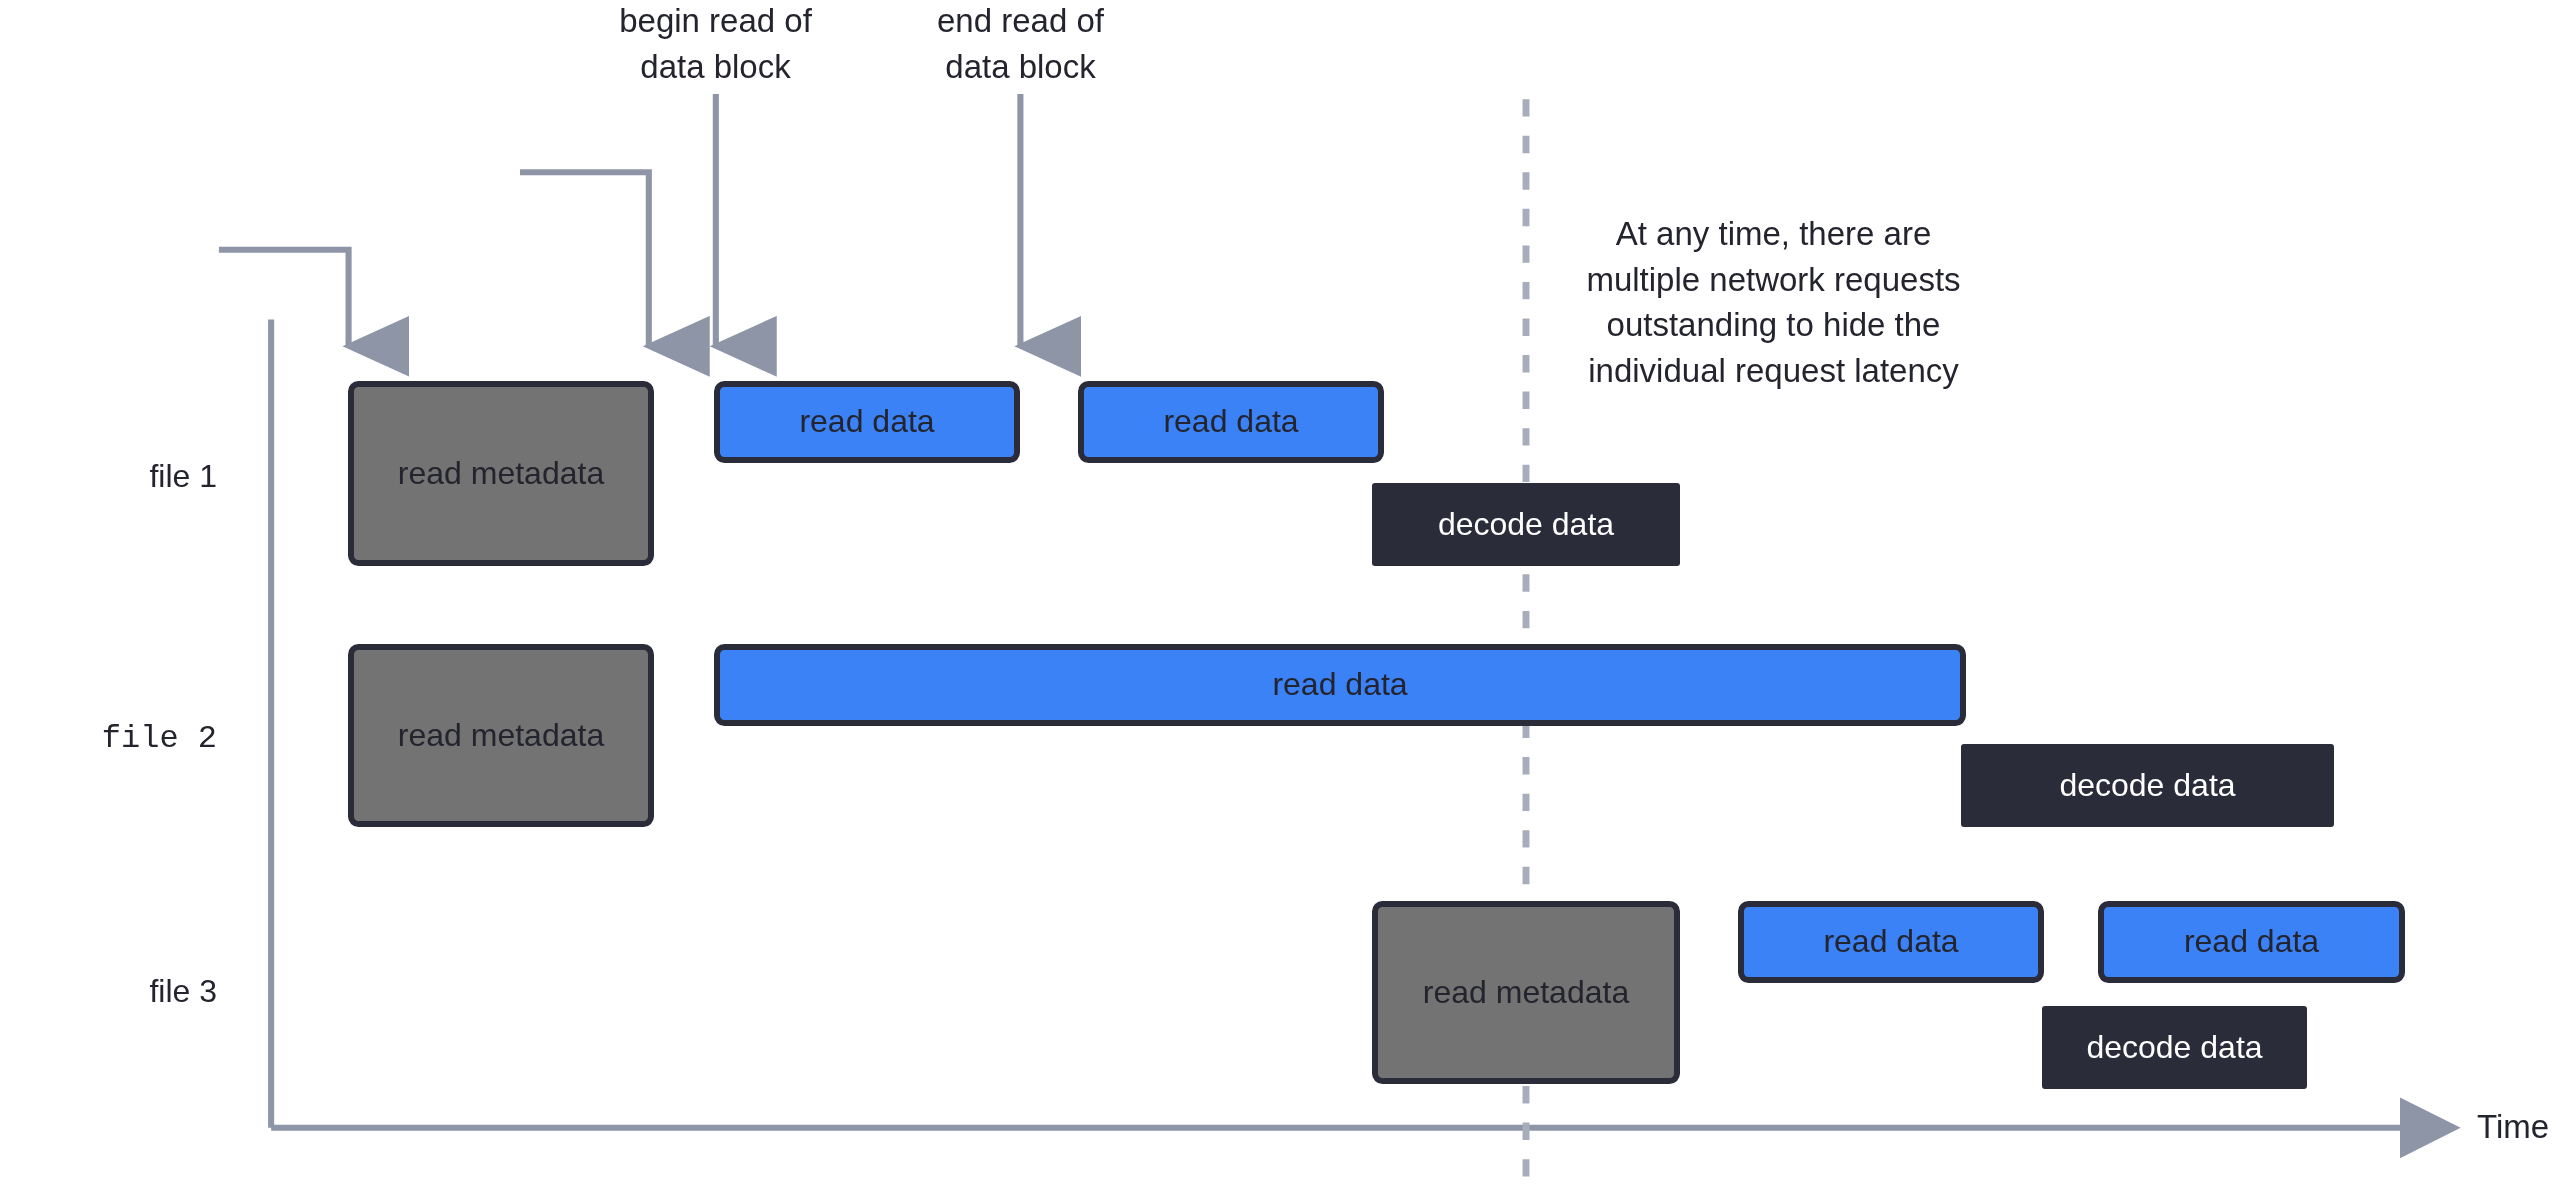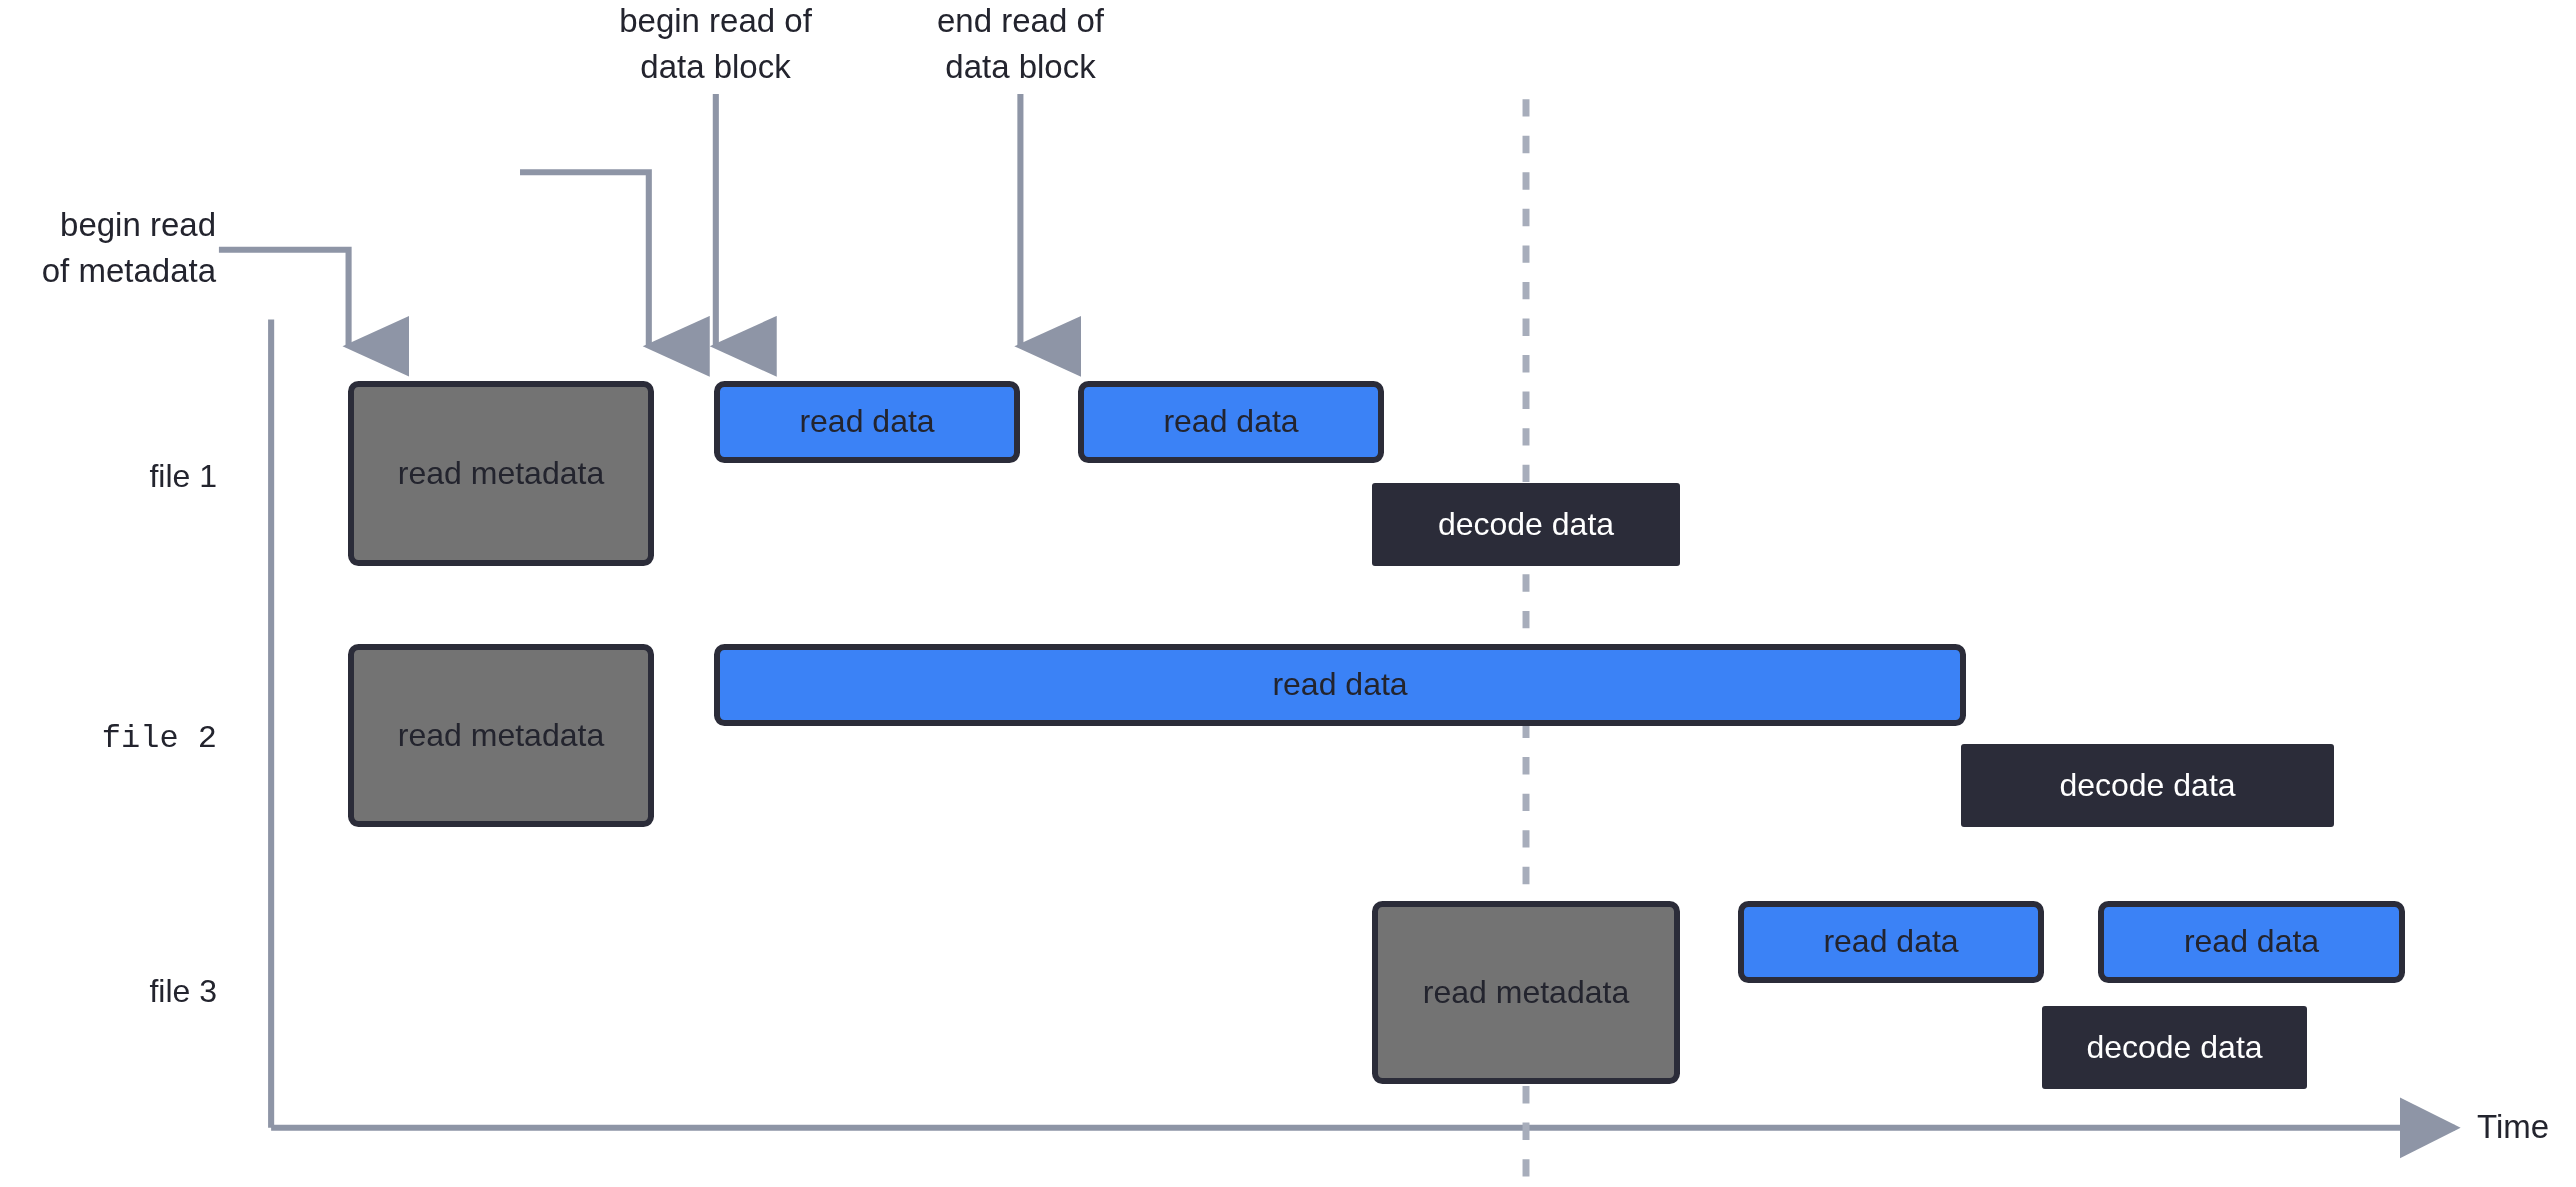--- a/index.html
+++ b/index.html
@@ -131,30 +131,32 @@
 
     <g>
       <path d="M311,1296 L2820,1296" fill="none" stroke="#8e95a6" stroke-width="7" marker-end="url(#arrowRight)"></path>
     </g>
 
     <g>
       <path d="M1753,114 L1753,1364" fill="none" stroke="#a7adbb" stroke-width="8" stroke-dasharray="20 22"></path>
     </g>
   </svg>
 
-  <div class="callout right" style="left:0px; top:202px; width:216px;">begin read
-of metadata</div>
 
 
   <div class="callout" style="left:585px; top:-1.7px; width:261px;">begin read of
 data block</div>
 
   <div class="callout" style="left:890px; top:-1.7px; width:261px;">end read of
 data block</div>
 
+  <div class="note" style="left:1560px; top:211px; width:427px;">At any time, there are
+multiple network requests
+outstanding to hide the
+individual request latency</div>
 
   <div class="lane-label" style="left:52px; top:458px; width:165px;">file 1</div>
 
   <div class="lane-label" style="left:52px; top:720px; width:165px;font-family:Liberation Mono, monospace;">file 2</div>
 
   <div class="lane-label" style="left:52px; top:973px; width:165px;">file 3</div>
 
   <div class="axis-label" style="left:2477px; top:1108px;">Time</div>
 
   <div class="box metadata" style="left:348px; top:381px; width:306px; height:185px;">read metadata</div>

